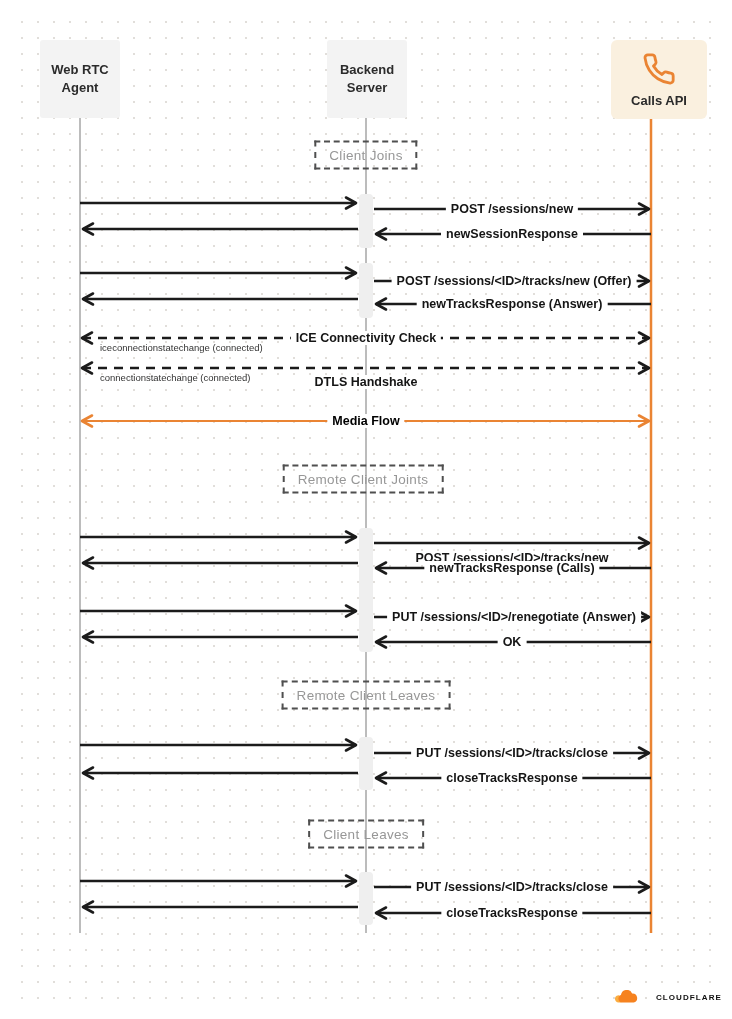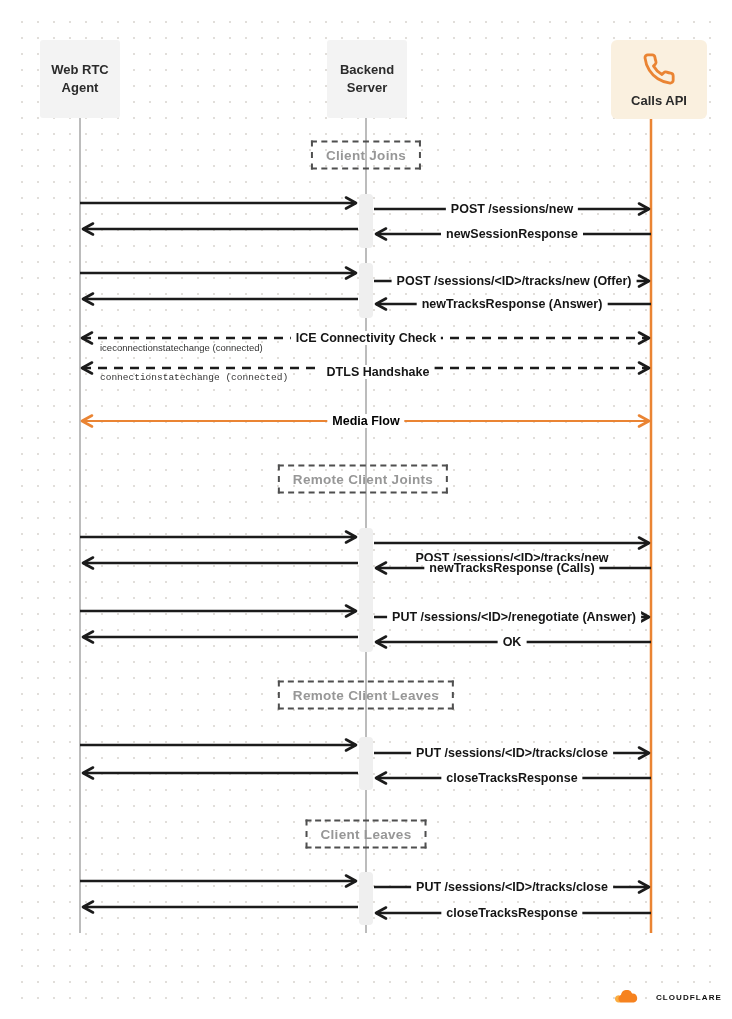--- a/index.html
+++ b/index.html
@@ -31,21 +31,21 @@
   .msg-label{
     position:absolute;transform:translate(-50%,-50%);white-space:nowrap;
     background:#ffffff;padding:0 5px;font-weight:700;font-size:12.5px;color:#151515;
   }
   .msg-label.media{color:#000000;}
   .msg-sub{
     position:absolute;white-space:nowrap;font-size:9.5px;font-weight:400;color:#333333;padding-left:9px;
   }
   .note{
     position:absolute;transform:translate(-50%,-50%);white-space:nowrap;
-    border:2px dashed #4f4f4f;color:#979797;font-size:13.5px;font-weight:700;
+    border:2px dashed #4f4f4f;color:#979797;font-size:13.5px;font-weight:400;
     padding:5px 13px;letter-spacing:.3px;text-align:center;
   }
   
   .footer-title{
     position:absolute;left:14px;top:984px;font-size:19.5px;font-weight:700;
     letter-spacing:.3px;color:#1f1f1f;
   }
   .brand{
     position:absolute;right:10px;top:990px;display:flex;align-items:center;gap:16px;
   }
@@ -138,22 +138,22 @@
     <span>Calls API</span>
   </div>
 
   <div id="labels-layer">
       <div class="msg-label" style="left: 512px; top: 209px;">POST /sessions/new</div>
       <div class="msg-label" style="left: 512px; top: 234px;">newSessionResponse</div>
       <div class="msg-label" style="left: 514px; top: 281px;">POST /sessions/&lt;ID&gt;/tracks/new (Offer)</div>
       <div class="msg-label" style="left: 512px; top: 304px;">newTracksResponse (Answer)</div>
       <div class="msg-label" style="left: 366px; top: 338px;">ICE Connectivity Check</div>
       <div class="msg-sub" style="left: 91px; top: 342px;">iceconnectionstatechange (connected)</div>
-      <div class="msg-label" style="left: 366px; top: 372px; margin-left: 12px;">DTLS Handshake</div>
-      <div class="msg-sub" style="left: 91px; top: 372px; font-family: Liberation Mono, monospace;">connectionstatechange (connected)</div>
+      <div class="msg-label" style="left: 366px; top: 382px;">DTLS Handshake</div>
+      <div class="msg-sub" style="left: 91px; top: 372px;">connectionstatechange (connected)</div>
       <div class="msg-label media" style="left: 366px; top: 421px;">Media Flow</div>
       <div class="msg-label" style="left: 512px; top: 558px;">POST /sessions/&lt;ID&gt;/tracks/new</div>
       <div class="msg-label" style="left: 512px; top: 568px;">newTracksResponse (Calls)</div>
       <div class="msg-label" style="left: 514px; top: 617px;">PUT /sessions/&lt;ID&gt;/renegotiate (Answer)</div>
       <div class="msg-label" style="left: 512px; top: 642px;">OK</div>
       <div class="msg-label" style="left: 512px; top: 753px;">PUT /sessions/&lt;ID&gt;/tracks/close</div>
       <div class="msg-label" style="left: 512px; top: 778px;">closeTracksResponse</div>
       <div class="msg-label" style="left: 512px; top: 887px;">PUT /sessions/&lt;ID&gt;/tracks/close</div>
       <div class="msg-label" style="left: 512px; top: 913px;">closeTracksResponse</div>
       <div class="note" style="left: 366px; top: 155px;">Client Joins</div>

